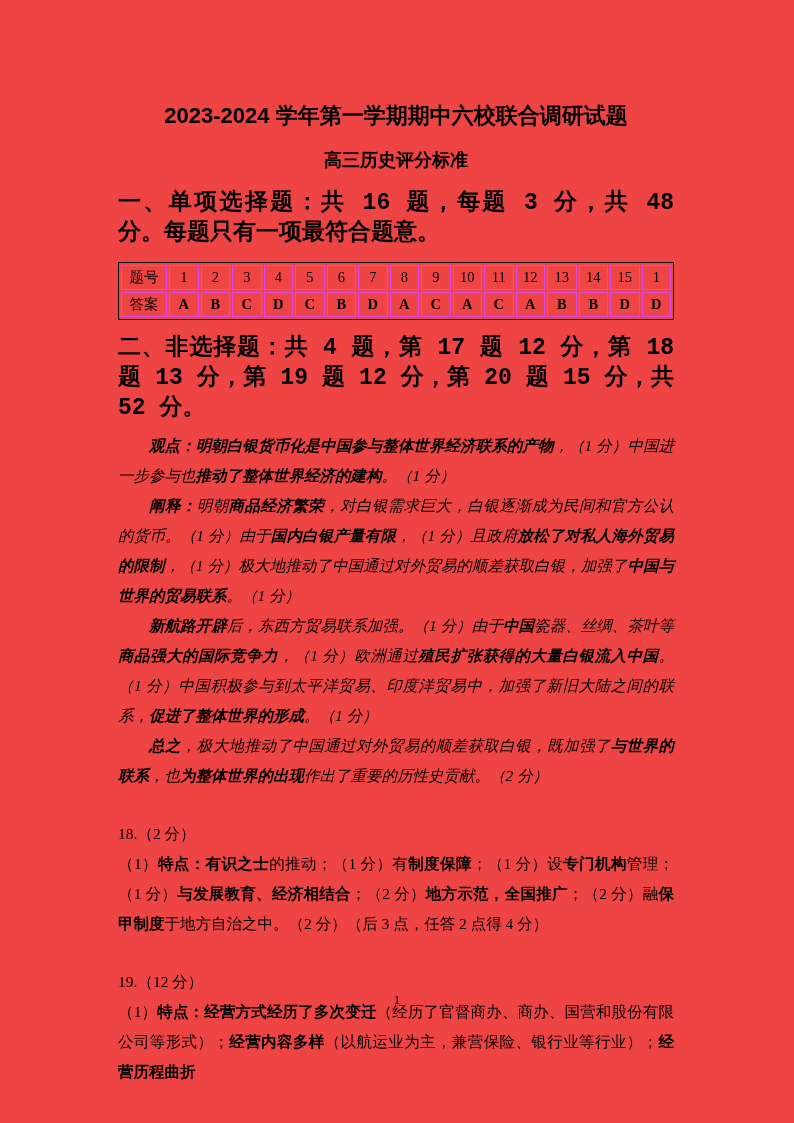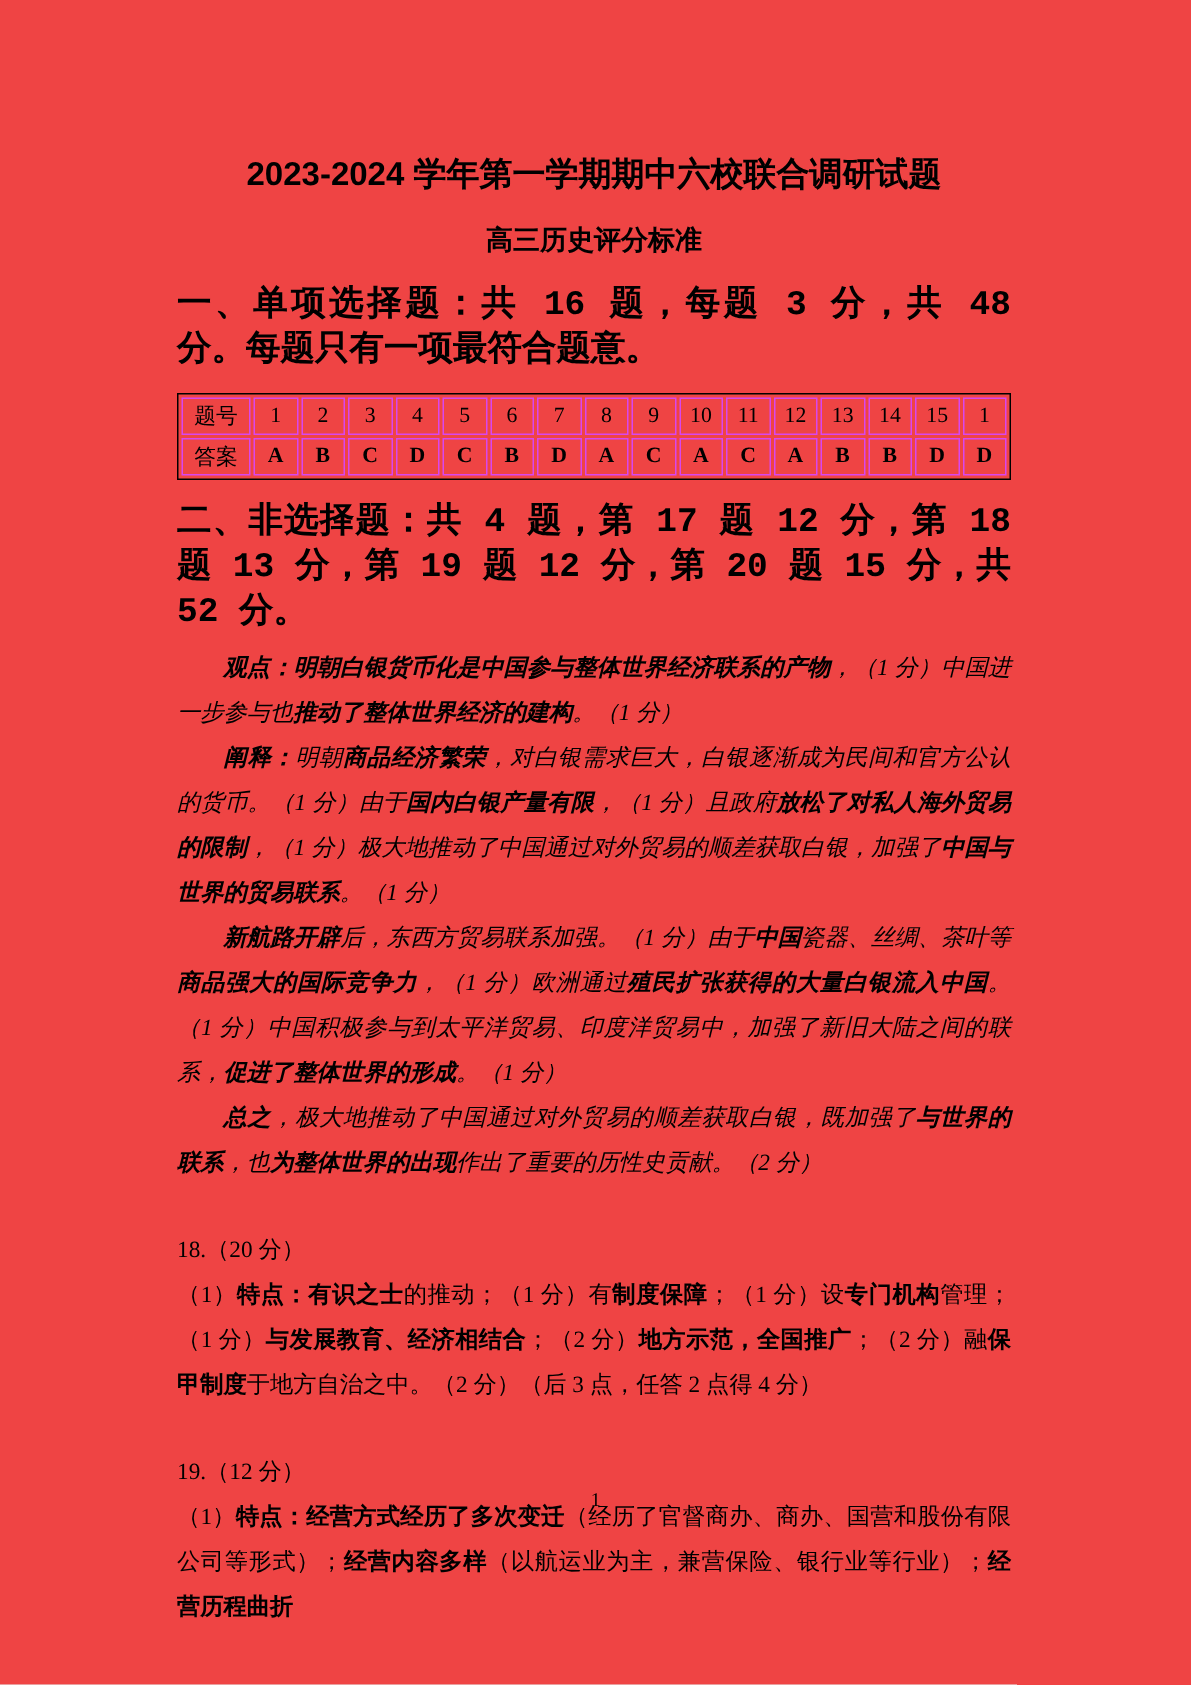--- a/index.html
+++ b/index.html
@@ -139,21 +139,21 @@
   <div class="body-block">
 
     <div class="question">
       <p class="para indent"><span class="b">观点：明朝白银货币化是中国参与整体世界经济联系的产物</span><span>，（1 分）中国进一步参与也</span><span class="b">推动了整体世界经济的建构</span><span>。（1 分）</span></p>
       <p class="para indent"><span class="b">阐释：</span><span>明朝</span><span class="b">商品经济繁荣</span><span>，对白银需求巨大，白银逐渐成为民间和官方公认的货币。（1 分）由于</span><span class="b">国内白银产量有限</span><span>，（1 分）且政府</span><span class="b">放松了对私人海外贸易的限制</span><span>，（1 分）极大地推动了中国通过对外贸易的顺差获取白银，加强了</span><span class="b">中国与世界的贸易联系</span><span>。（1 分）</span></p>
       <p class="para indent"><span class="b">新航路开辟</span><span>后，东西方贸易联系加强。（1 分）由于</span><span class="b">中国</span><span>瓷器、丝绸、茶叶等</span><span class="b">商品强大的国际竞争力</span><span>，（1 分）欧洲通过</span><span class="b">殖民扩张获得的大量白银流入中国</span><span>。（1 分）中国积极参与到太平洋贸易、印度洋贸易中，加强了新旧大陆之间的联系，</span><span class="b">促进了整体世界的形成</span><span>。（1 分）</span></p>
       <p class="para indent"><span class="b">总之</span><span>，极大地推动了中国通过对外贸易的顺差获取白银，既加强了</span><span class="b">与世界的联系</span><span>，也</span><span class="b">为整体世界的出现</span><span>作出了重要的历性史贡献。（2 分）</span></p>
     </div>
 
     <div class="question gap">
-      <p class="q-label">18.（20 分）</p>
+      <p class="q-label">18.（2 分）</p>
       <p class="para"><span>（1）</span><span class="b">特点：有识之士</span><span>的推动；（1 分）有</span><span class="b">制度保障</span><span>；（1 分）设</span><span class="b">专门机构</span><span>管理；（1 分）</span><span class="b">与发展教育、经济相结合</span><span>；（2 分）</span><span class="b">地方示范，全国推广</span><span>；（2 分）融</span><span class="b">保甲制度</span><span>于地方自治之中。（2 分）（后 3 点，任答 2 点得 4 分）</span></p>
     </div>
 
     <div class="question gap">
       <p class="q-label">19.（12 分）</p>
       <p class="para"><span>（1）</span><span class="b">特点：经营方式经历了多次变迁</span><span>（经历了官督商办、商办、国营和股份有限公司等形式）；</span><span class="b">经营内容多样</span><span>（以航运业为主，兼营保险、银行业等行业）；</span><span class="b">经营历程曲折</span></p>
 
     </div>
 
   </div>

